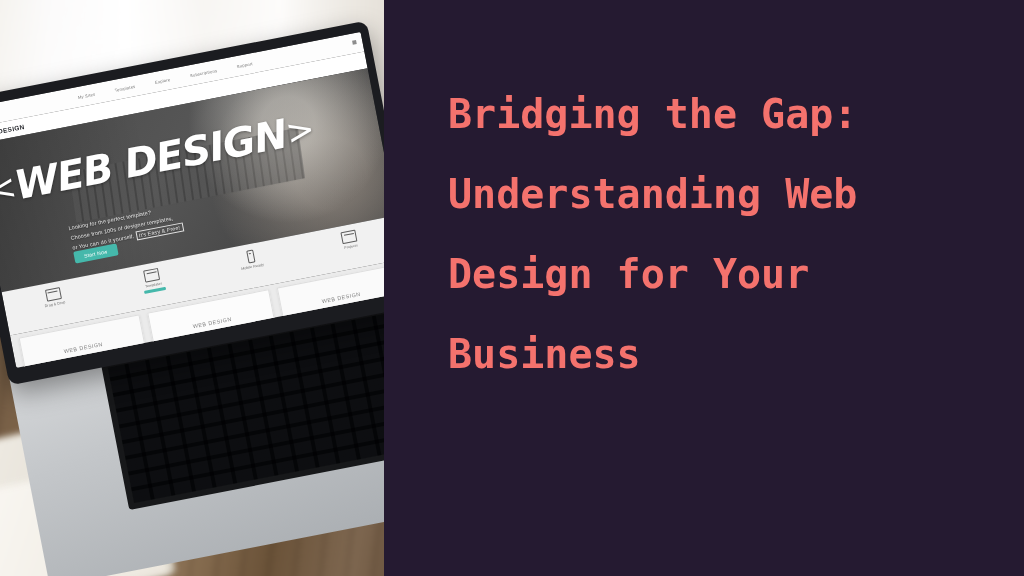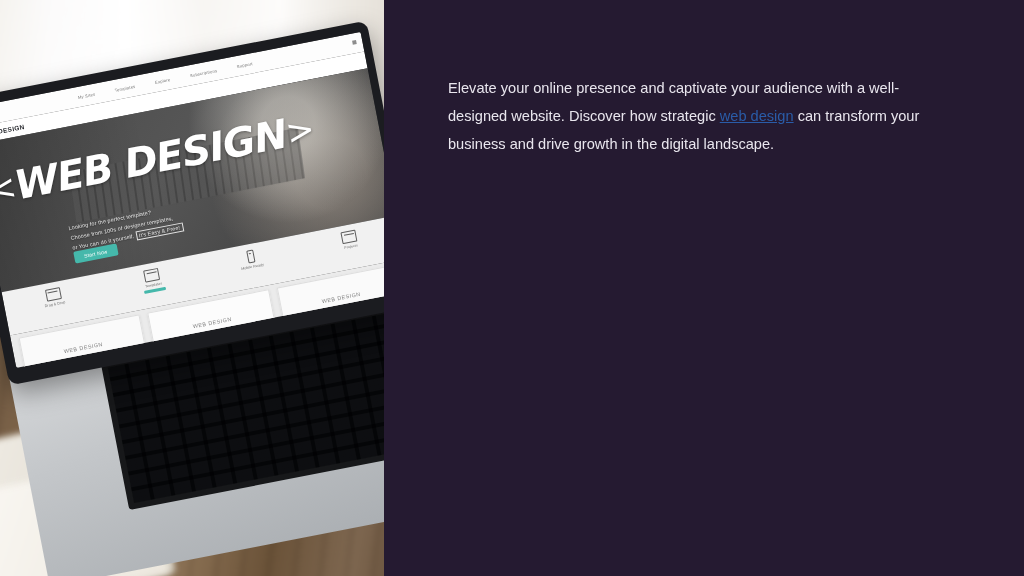--- a/index.html
+++ b/index.html
@@ -282,18 +282,16 @@
           <div class="scr-card">WEB DESIGN</div>
           <div class="scr-card mid">WEB DESIGN</div>
           <div class="scr-card">WEB DESIGN</div>
         </div>
 
       </div>
     </div>
   </div>
 
   <div class="content-panel">
-    <p class="body-copy">
-      <span>Elevate your online presence and captivate your audience with a well-designed website. Discover how strategic </span><a class="body-link" href="#">web design</a><span> can transform your business and drive growth in the digital landscape.</span>
-    </p>
+    <h1 class="headline">Bridging the Gap: Understanding Web Design for Your Business</h1>
   </div>
 
 </div>
 
 </body></html>

